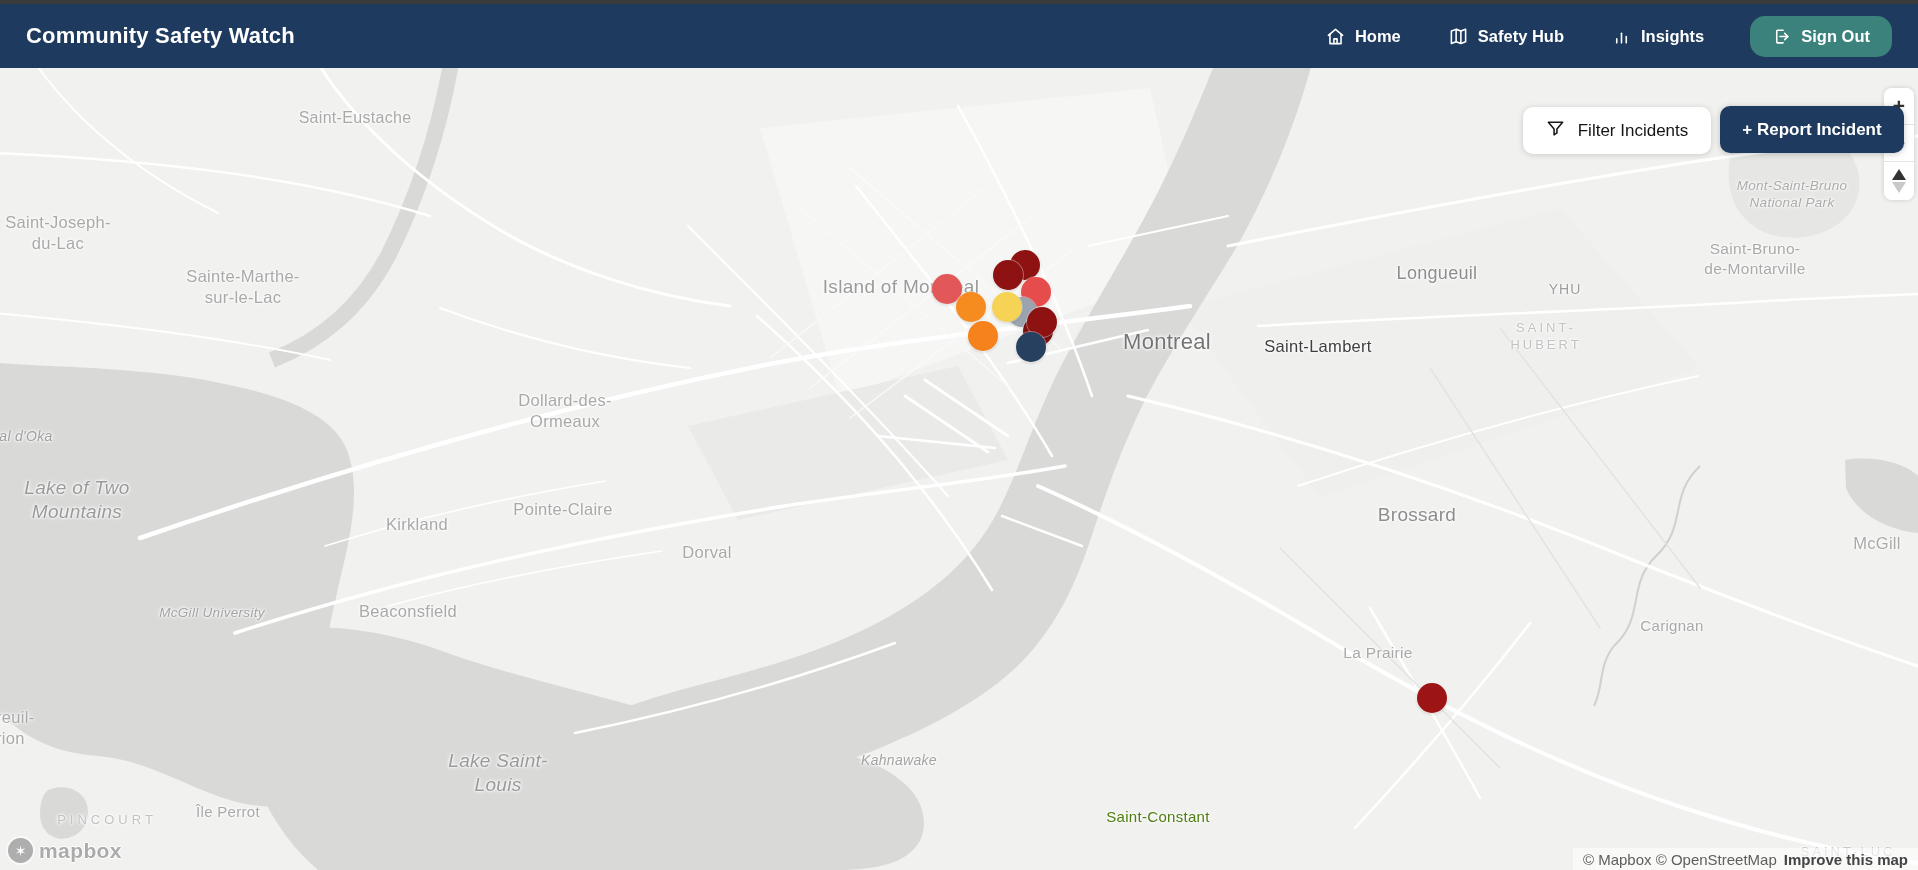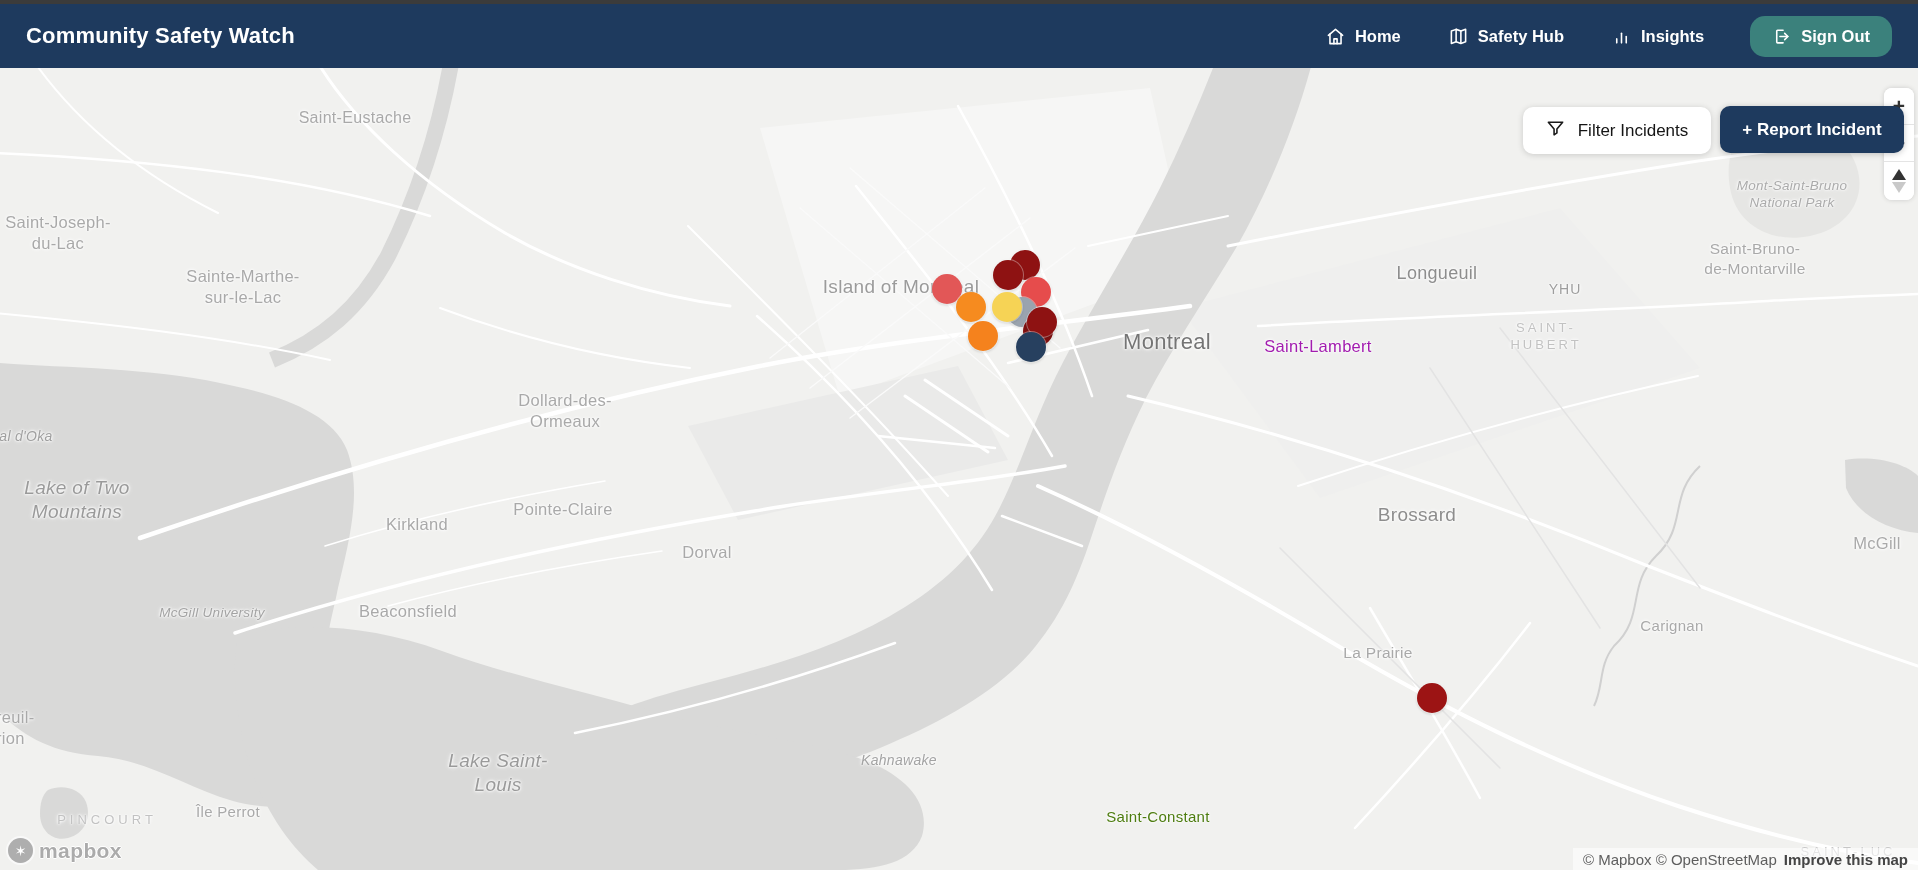--- a/index.html
+++ b/index.html
@@ -167,21 +167,21 @@
       <div class="place" style="left: 498px; top: 705px; font-size: 19px; color: rgb(154, 154, 154); font-style: italic;">Lake Saint-
 Louis</div>
       <div class="place" style="left: 107px; top: 752px; font-size: 13px; color: rgb(194, 194, 194); letter-spacing: 4px;">PINCOURT</div>
       <div class="place" style="left: 228px; top: 744px; font-size: 15px; color: rgb(169, 169, 169);">Île Perrot</div>
       <div class="place" style="left: 901px; top: 219px; font-size: 19px; color: rgb(155, 155, 155);">Island of Montreal</div>
       <div class="place" style="left: 1167px; top: 274px; font-size: 22px; color: rgb(117, 117, 117);">Montreal</div>
       <div class="place" style="left: 1437px; top: 206px; font-size: 18px; color: rgb(141, 141, 141);">Longueuil</div>
       <div class="place" style="left: 1565px; top: 222px; font-size: 14px; color: rgb(157, 157, 157); letter-spacing: 1px;">YHU</div>
       <div class="place" style="left: 1546px; top: 269px; font-size: 13px; color: rgb(194, 194, 194); letter-spacing: 3px;">SAINT-
 HUBERT</div>
-      <div class="place" style="left: 1318px; top: 279px; font-size: 16.5px; color: #a21caf;">Saint-Lambert</div>
+      <div class="place" style="left: 1318px; top: 279px; font-size: 16.5px; color: #404040;">Saint-Lambert</div>
       <div class="place" style="left: 1792px; top: 126px; font-size: 13.5px; color: rgb(171, 171, 171); font-style: italic;">Mont-Saint-Bruno
 National Park</div>
       <div class="place" style="left: 1755px; top: 191px; font-size: 15.5px; color: rgb(169, 169, 169);">Saint-Bruno-
 de-Montarville</div>
       <div class="place" style="left: 1417px; top: 447px; font-size: 19px; color: rgb(141, 141, 141);">Brossard</div>
       <div class="place" style="left: 1877px; top: 476px; font-size: 16.5px; color: rgb(169, 169, 169);">McGill</div>
       <div class="place" style="left: 1672px; top: 510px; font-size: 15px; color: rgb(169, 169, 169); margin-top: 48px;">Carignan</div>
       <div class="place" style="left: 1378px; top: 585px; font-size: 15.5px; color: rgb(169, 169, 169);">La Prairie</div>
       <div class="place" style="left: 899px; top: 693px; font-size: 14px; color: rgb(163, 163, 163); font-style: italic;">Kahnawake</div>
       <div class="place" style="left: 1158px; top: 749px; font-size: 15px; color: #4d7c0f;">Saint-Constant</div>

